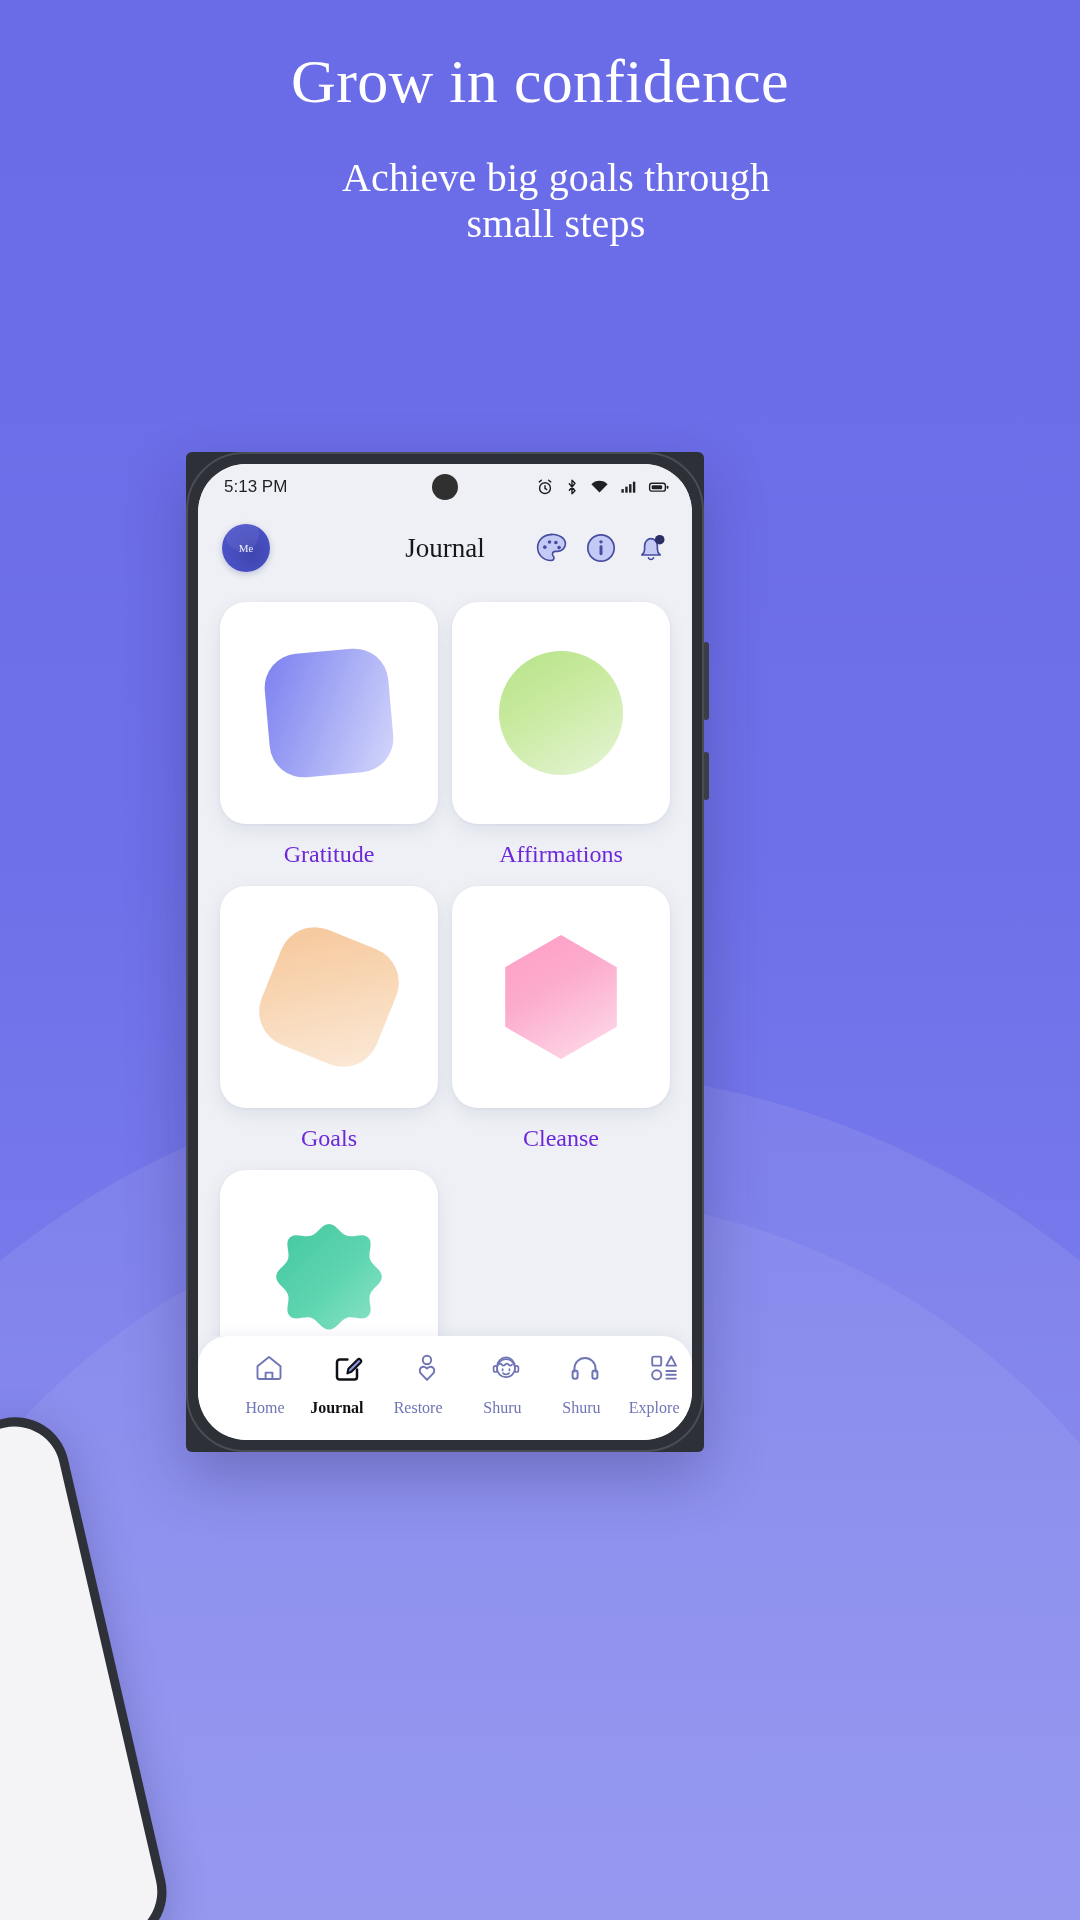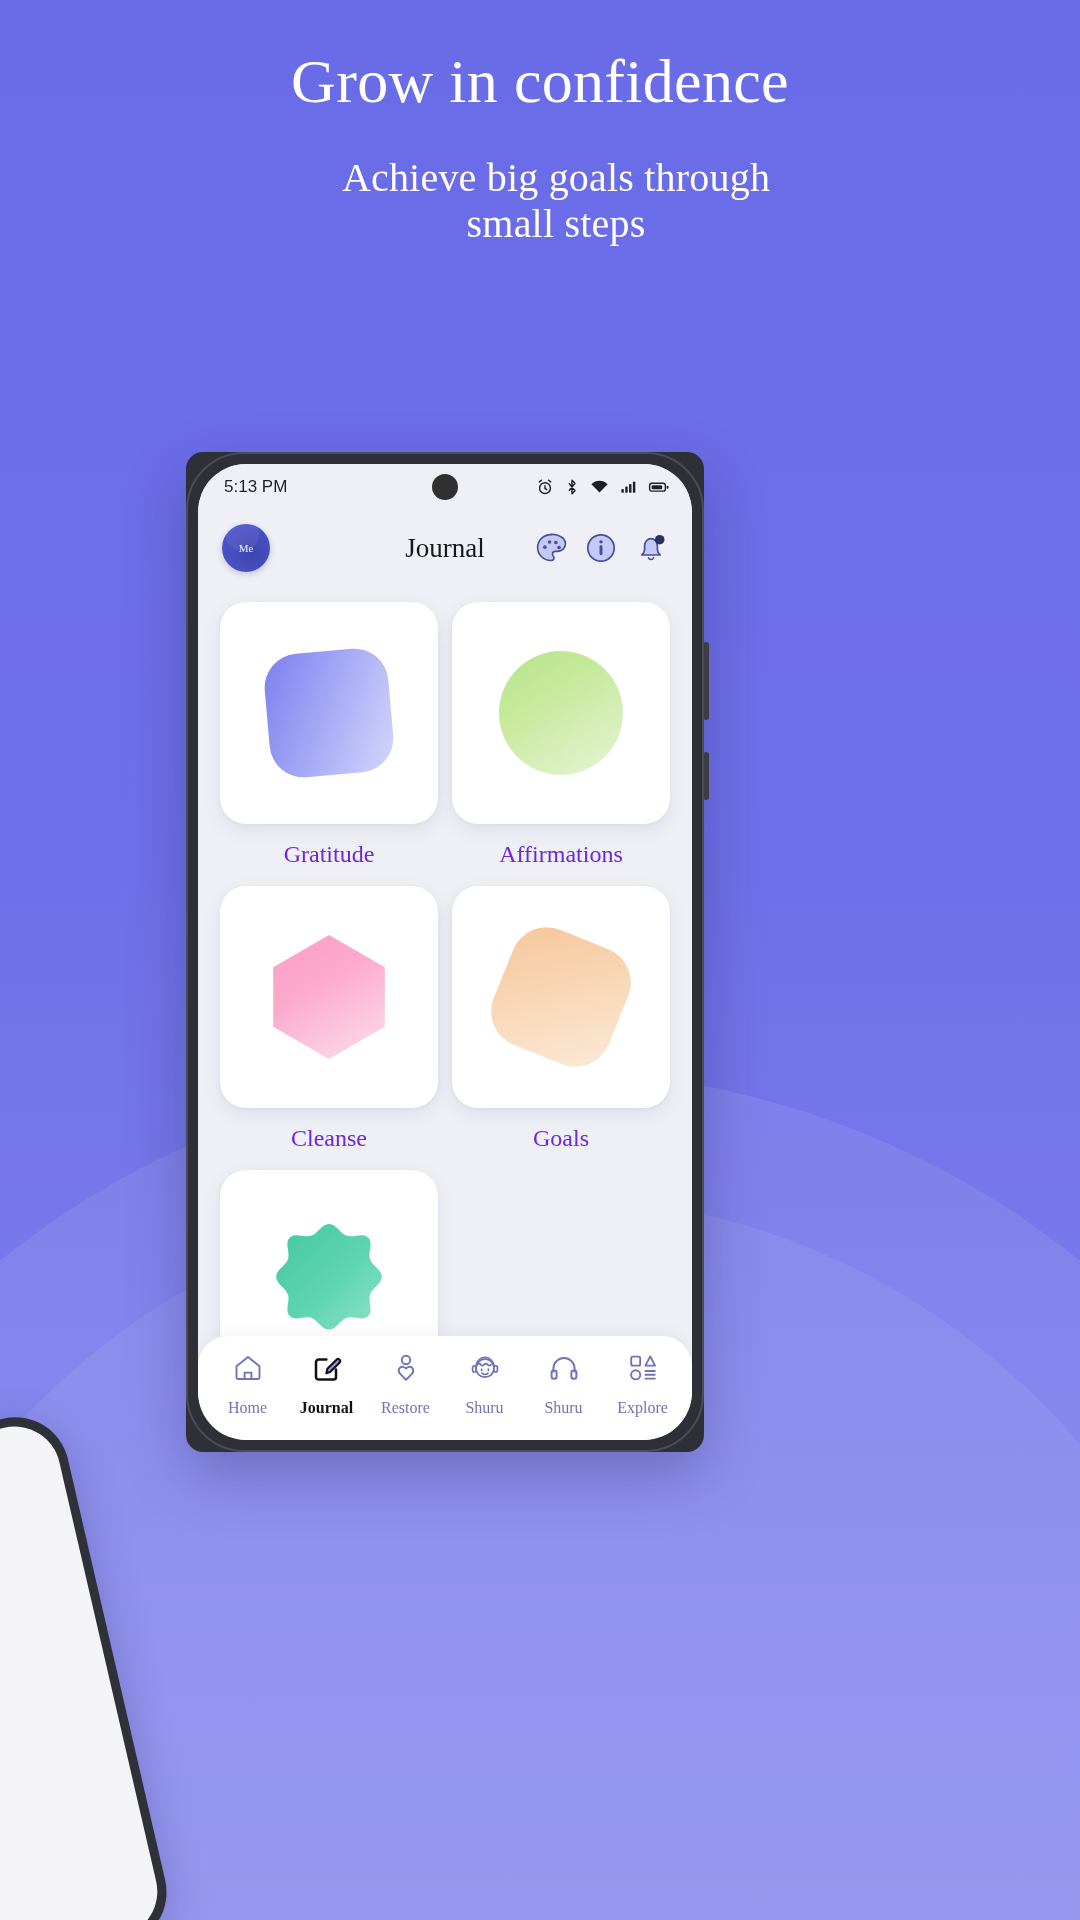--- a/index.html
+++ b/index.html
@@ -69,21 +69,21 @@
     left:9px; top:9px; right:9px; bottom:9px;
     background:#f4f4f7;
     border-radius:46px;
   }
   
   #phone{
     position:absolute;
     left:186px; top:452px;
     width:518px; height:1000px;
     background:#2d3037;
-    border-radius:17px;
+    border-radius:6px;
     box-shadow:0 24px 60px rgba(40,40,95,.32);
     z-index:6;
   }
   #phone-bezel-edge{
     position:absolute; inset:0;
     border-radius:58px;
     border:2px solid #4a4d55;
     pointer-events:none;
   }
   .phone-btn{
@@ -209,21 +209,21 @@
   
   #bottom-nav{
     flex:0 0 104px;
     background:#ffffff;
     border-radius:30px 30px 48px 48px;
     display:flex; align-items:center; justify-content:space-around;
     padding:6px 10px 14px 10px;
     box-shadow:0 -3px 14px rgba(80,85,140,.07);
   }
   .nav-item{
-    display:flex; flex-direction:column; align-items:center; gap:15px;
+    display:flex; flex-direction:column; align-items:flex-end; gap:15px;
     width:74px;
   }
   .nav-icon{ width:32px; height:32px; display:block; }
   .nav-label{
     font-family:"Liberation Serif", serif;
     font-size:16px;
     color:#6f74b4;
     white-space:nowrap;
   }
   .nav-item.active .nav-label{ color:#101114; font-weight:bold; }
@@ -326,30 +326,30 @@
 
       <div class="card-cell">
         <div class="card">
           <div class="blob blob-affirm"></div>
         </div>
         <div class="card-label">Affirmations</div>
       </div>
 
       <div class="card-cell">
         <div class="card">
+          <div class="blob blob-goals"></div>
+        </div>
+        <div class="card-label">Goals</div>
+      </div>
+
+      <div class="card-cell">
+        <div class="card">
           <div class="blob blob-cleanse"></div>
         </div>
         <div class="card-label">Cleanse</div>
-      </div>
-
-      <div class="card-cell">
-        <div class="card">
-          <div class="blob blob-goals"></div>
-        </div>
-        <div class="card-label">Goals</div>
       </div>
 
       <div class="card-cell">
         <div class="card">
           <svg class="blob blob-star" viewBox="0 0 100 100" style="background:none">
             <defs>
               <linearGradient id="gstar" x1="0" y1="0" x2="1" y2="1">
                 <stop offset="0%" stop-color="#43c79f"></stop>
                 <stop offset="55%" stop-color="#5ed5b0"></stop>
                 <stop offset="100%" stop-color="#8ee3c8"></stop>

